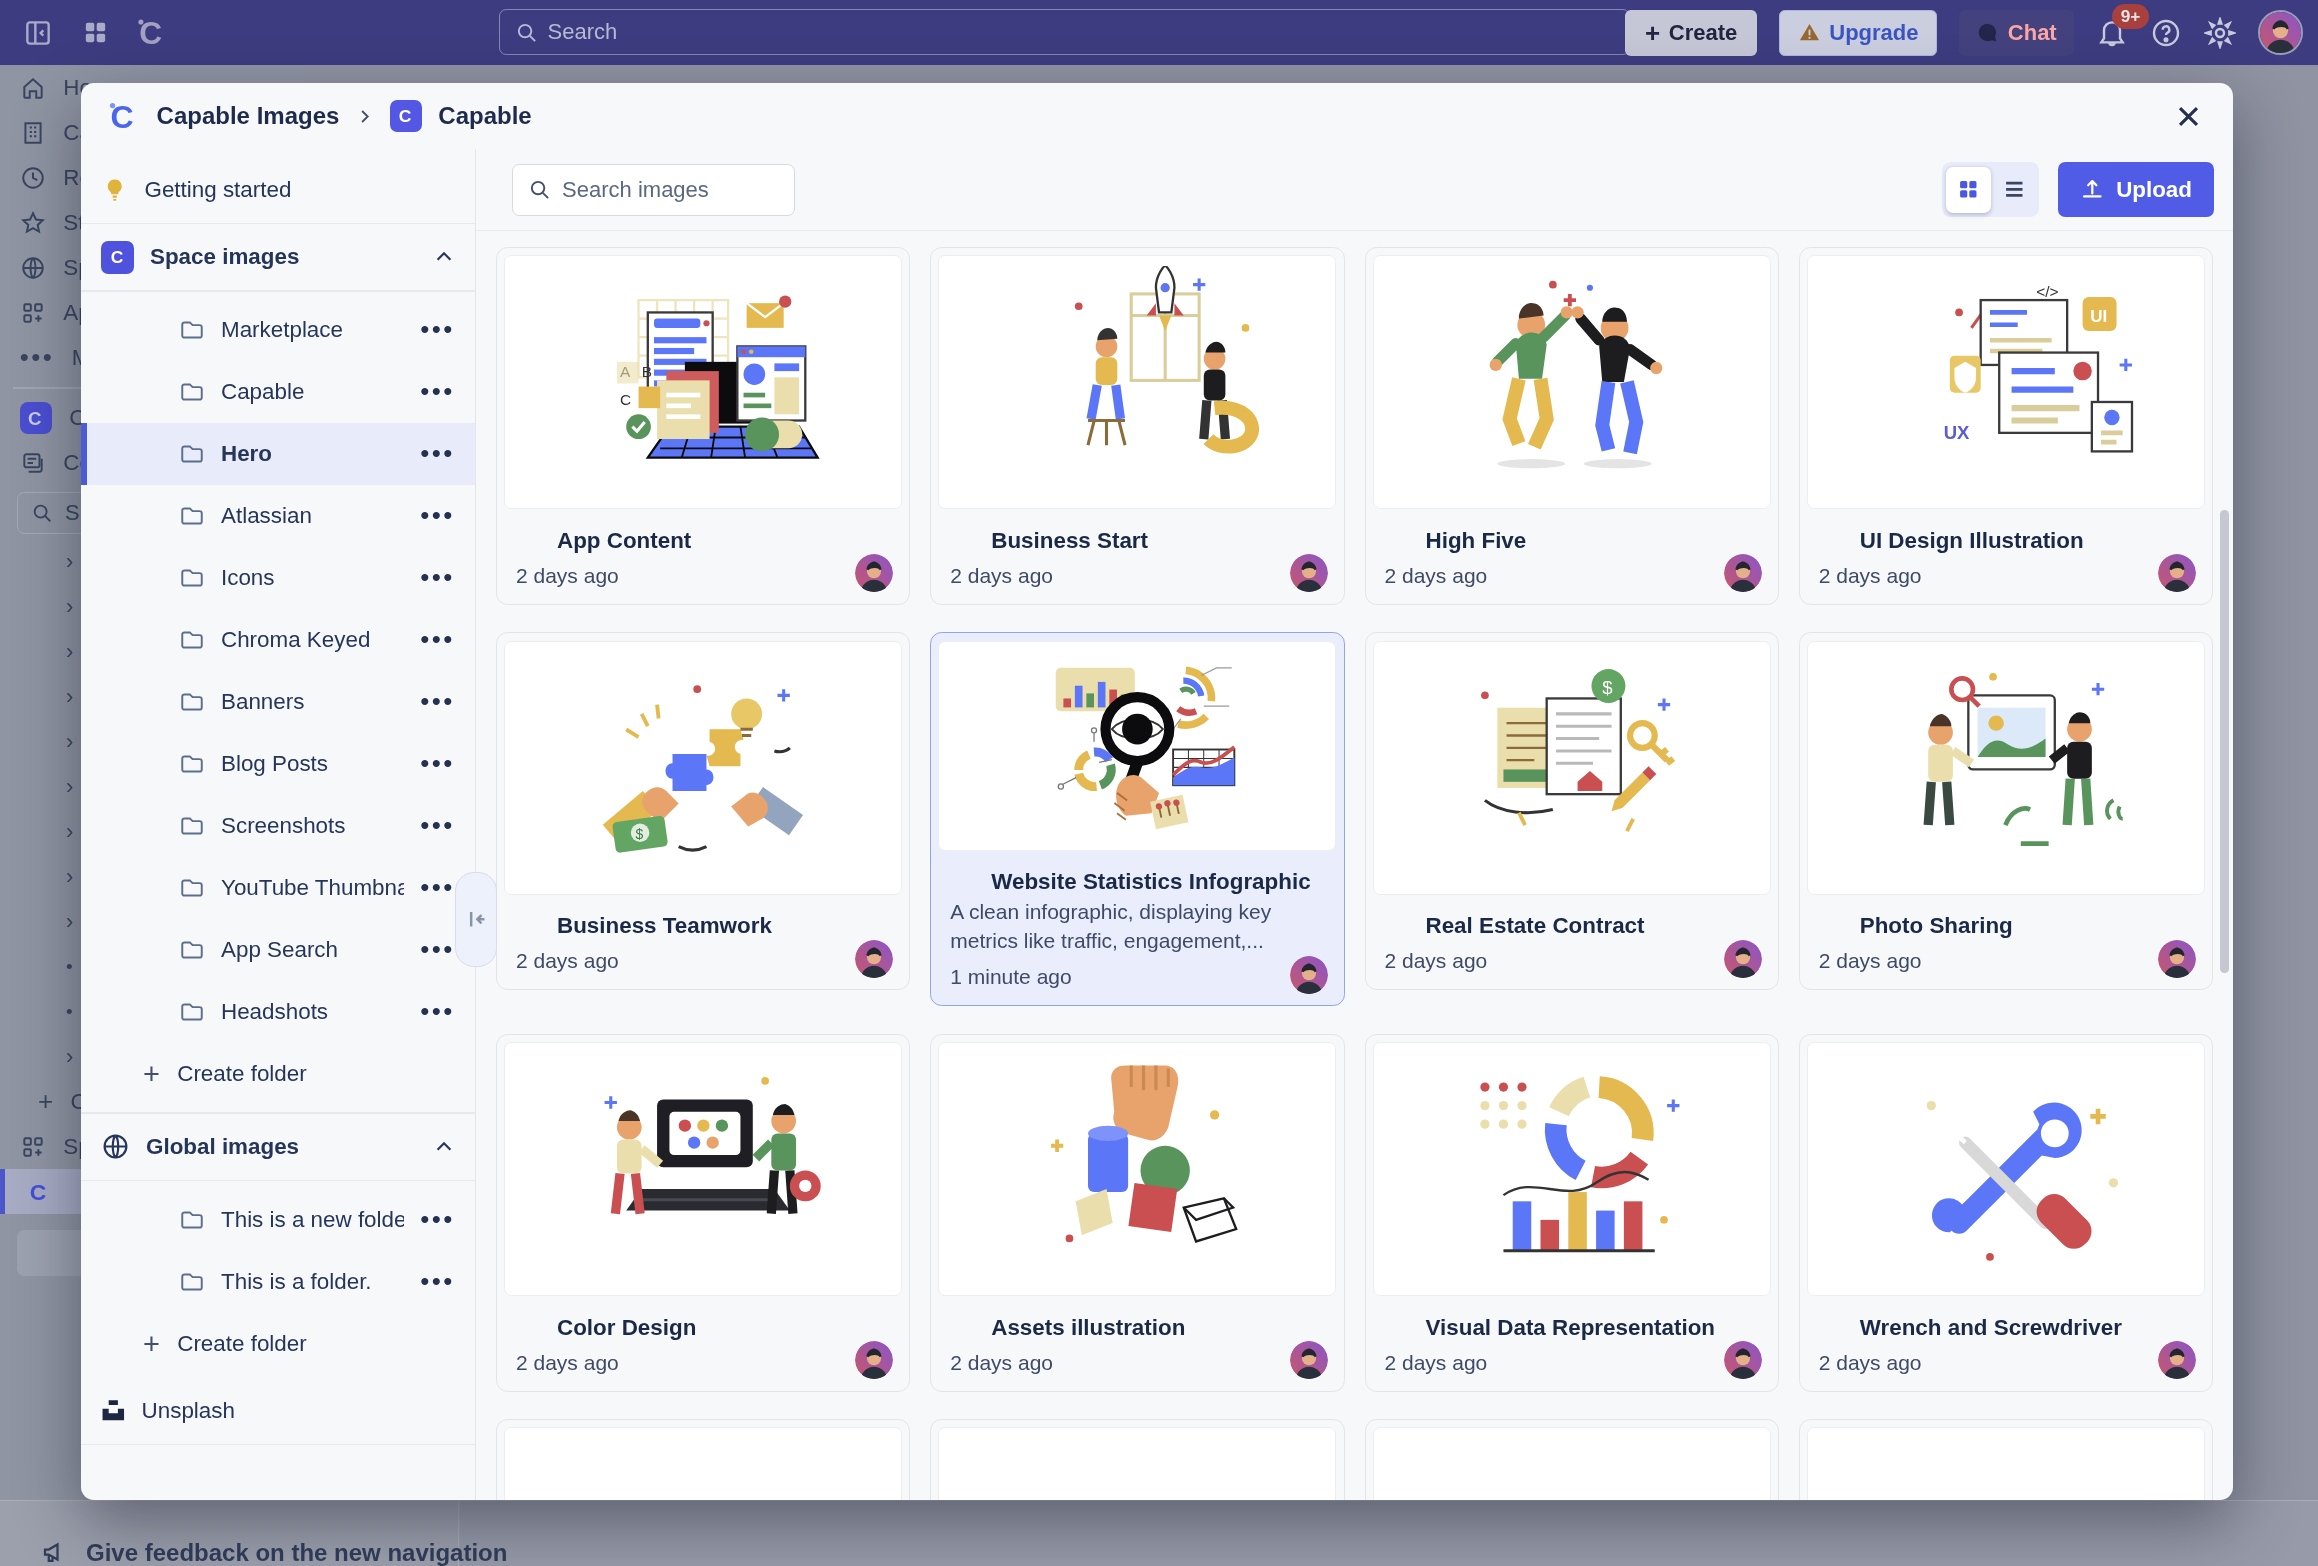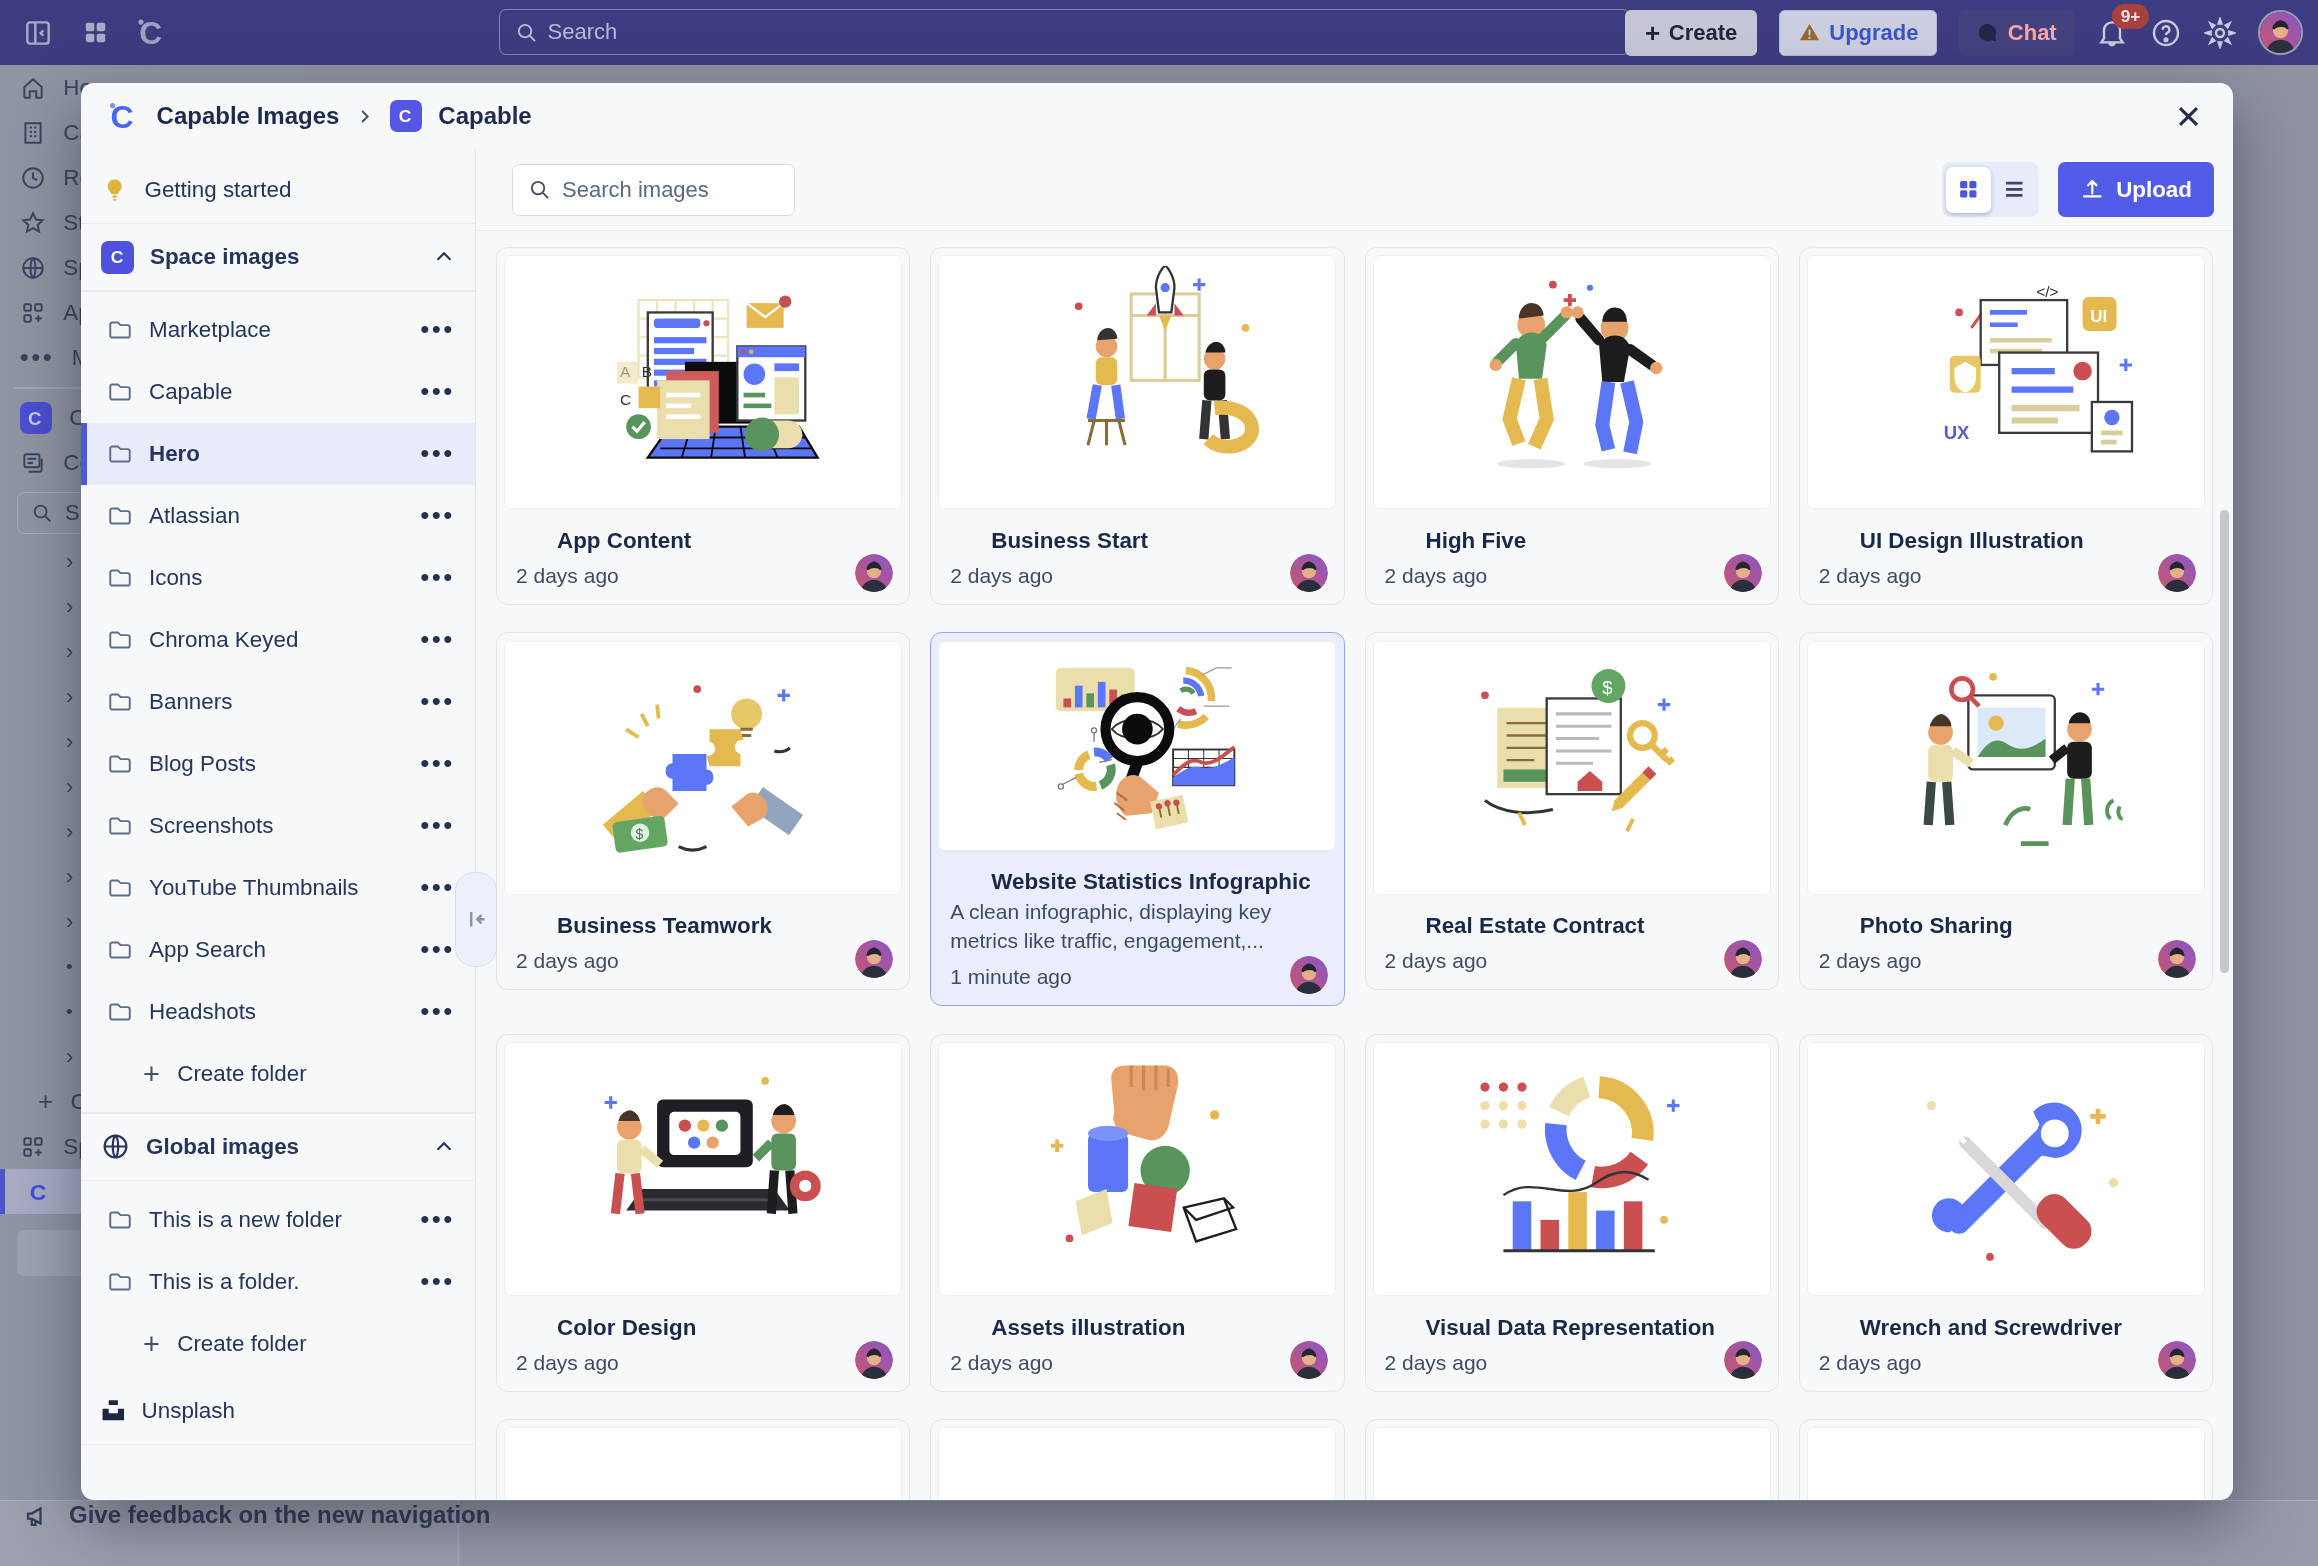--- a/index.html
+++ b/index.html
@@ -30,21 +30,21 @@
   .bg-strip { position:absolute; top:65px; left:0; width:304px; height:1435px; background:#9095A3; z-index:1; overflow:hidden; }
   .bg-row { display:flex; align-items:center; gap:17.3px; padding-left:20px; height:45px; color:#39455F;
             font-size:22.4px; font-weight:500; white-space:nowrap; }
   .bg-row svg { flex:0 0 auto; }
   .bg-div { height:1.4px; background:#A2A6B2; margin:7.2px 13px 7.2px 13px; }
   .bg-search { margin:5.8px 0 5.8px 17.3px; width:260px; height:42px; border:1.4px solid #A6AAB6; border-radius:7.2px;
                display:flex; align-items:center; gap:11.6px; padding:0 13px; color:#39455F; font-size:22px; }
   .bg-sel { background:#A7ABC4; border-left:5.8px solid #4A56C9; }
   .bg-skel { margin:16px 0 0 17.3px; width:267px; height:46px; border-radius:7.2px; background:#9DA2B0; }
   .bottombar { position:absolute; left:0; bottom:0; width:2319px; height:67px; background:#9CA0AD;
-               border-top:1.4px solid #AAAEB9; display:flex; align-items:flex-start; gap:16px; padding-left:23px;
+               border-top:1.4px solid #AAAEB9; display:flex; align-items:flex-end; gap:16px; padding-left:40px;
                color:#313D59; font-size:24px; font-weight:600; z-index:1; }
   .bottombar .vdiv { position:absolute; left:458px; top:0; width:1.4px; height:67px; background:#A9ADB8; }
   .bottombar .rt { position:absolute; left:460px; top:0; right:0; height:67px; background:#979BA9; }
 
   
   .modal { position:absolute; left:81px; top:83px; width:2152px; height:1417px; background:#F7F8F9;
            border-radius:13px; z-index:10; box-shadow:0 22px 65px rgba(20,24,40,.45); overflow:hidden; }
   .m-header { height:66px; display:flex; align-items:center; padding:0 24.6px; }
   .crumb { display:flex; align-items:center; gap:16px; font-size:24px; font-weight:600; color:#1E2B4C; }
   .c-tile { width:32px; height:32px; border-radius:7.2px; background:#5457E3; display:flex; align-items:center;
@@ -54,21 +54,21 @@
 
   .m-body { position:absolute; top:66px; left:0; right:0; bottom:0; display:flex; }
 
   
   .m-side { width:395px; flex:0 0 auto; border-right:1.4px solid #E3E5EA; padding-top:14.5px; position:relative; }
   .s-item { height:52px; display:flex; align-items:center; gap:16px; padding:0 20px; font-size:22.4px;
             color:#25355A; cursor:pointer; }
   .s-item .grow { flex:1; overflow:hidden; white-space:nowrap; text-overflow:ellipsis; }
   .s-div { height:1.4px; background:#E7E9EC; margin:7.2px 0; }
   .s-head { font-weight:600; }
-  .folder-row { height:62px; display:flex; align-items:center; gap:16px; padding:0 20px 0 26px; font-size:22.4px;
+  .folder-row { height:62px; display:flex; align-items:center; gap:16px; padding:0 20px 0 98px; font-size:22.4px;
                 color:#26365B; cursor:pointer; position:relative; }
   .folder-row .grow { flex:1; overflow:hidden; white-space:nowrap; }
   .folder-row.selected { background:#E7EBFA; font-weight:700; }
   .folder-row.selected::before { content:""; position:absolute; left:0; top:0; bottom:0; width:5.8px; background:#4C5BD4; }
   .dots { color:#24324F; letter-spacing:2.9px; font-size:24.6px; font-weight:700; line-height:0; }
   .create-row { height:62px; display:flex; align-items:center; gap:17.3px; padding-left:62px; font-size:22.4px; color:#25355A; cursor:pointer; }
   .collapse-handle { position:absolute; right:-22px; top:723px; width:42px; height:95px; background:#EDF1FC;
                      border:1.4px solid #D8DDE9; border-radius:19px; display:flex; align-items:center;
                      justify-content:center; color:#8A93A6; z-index:3; cursor:pointer; }
 

